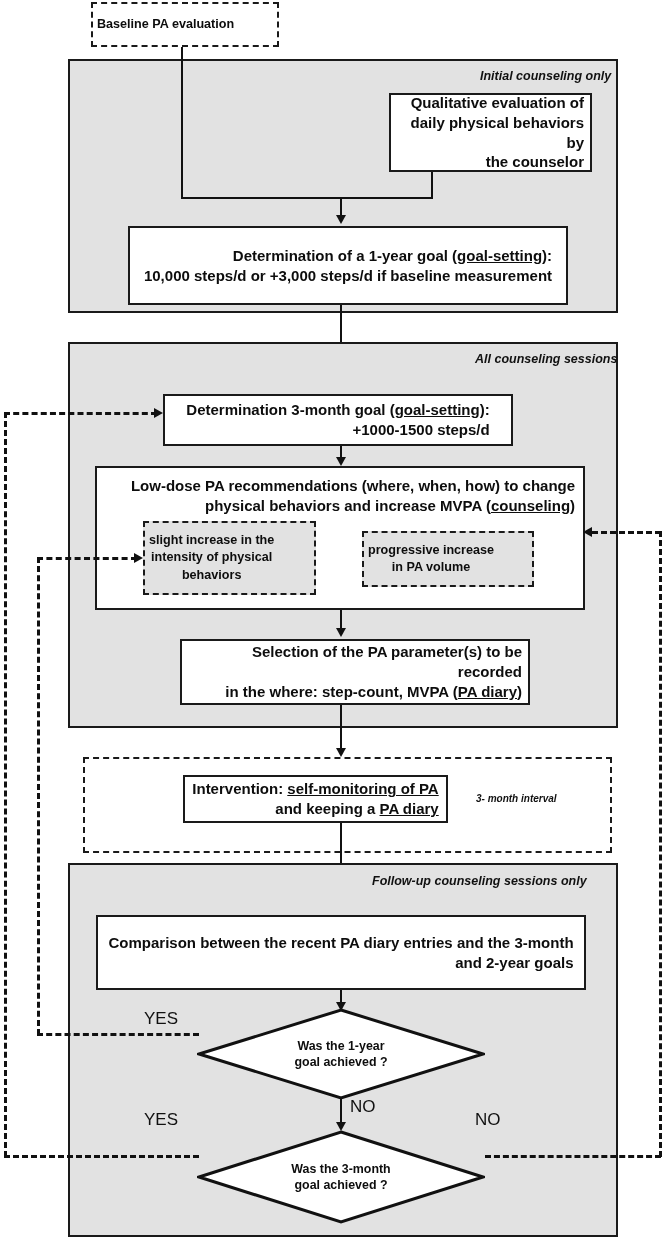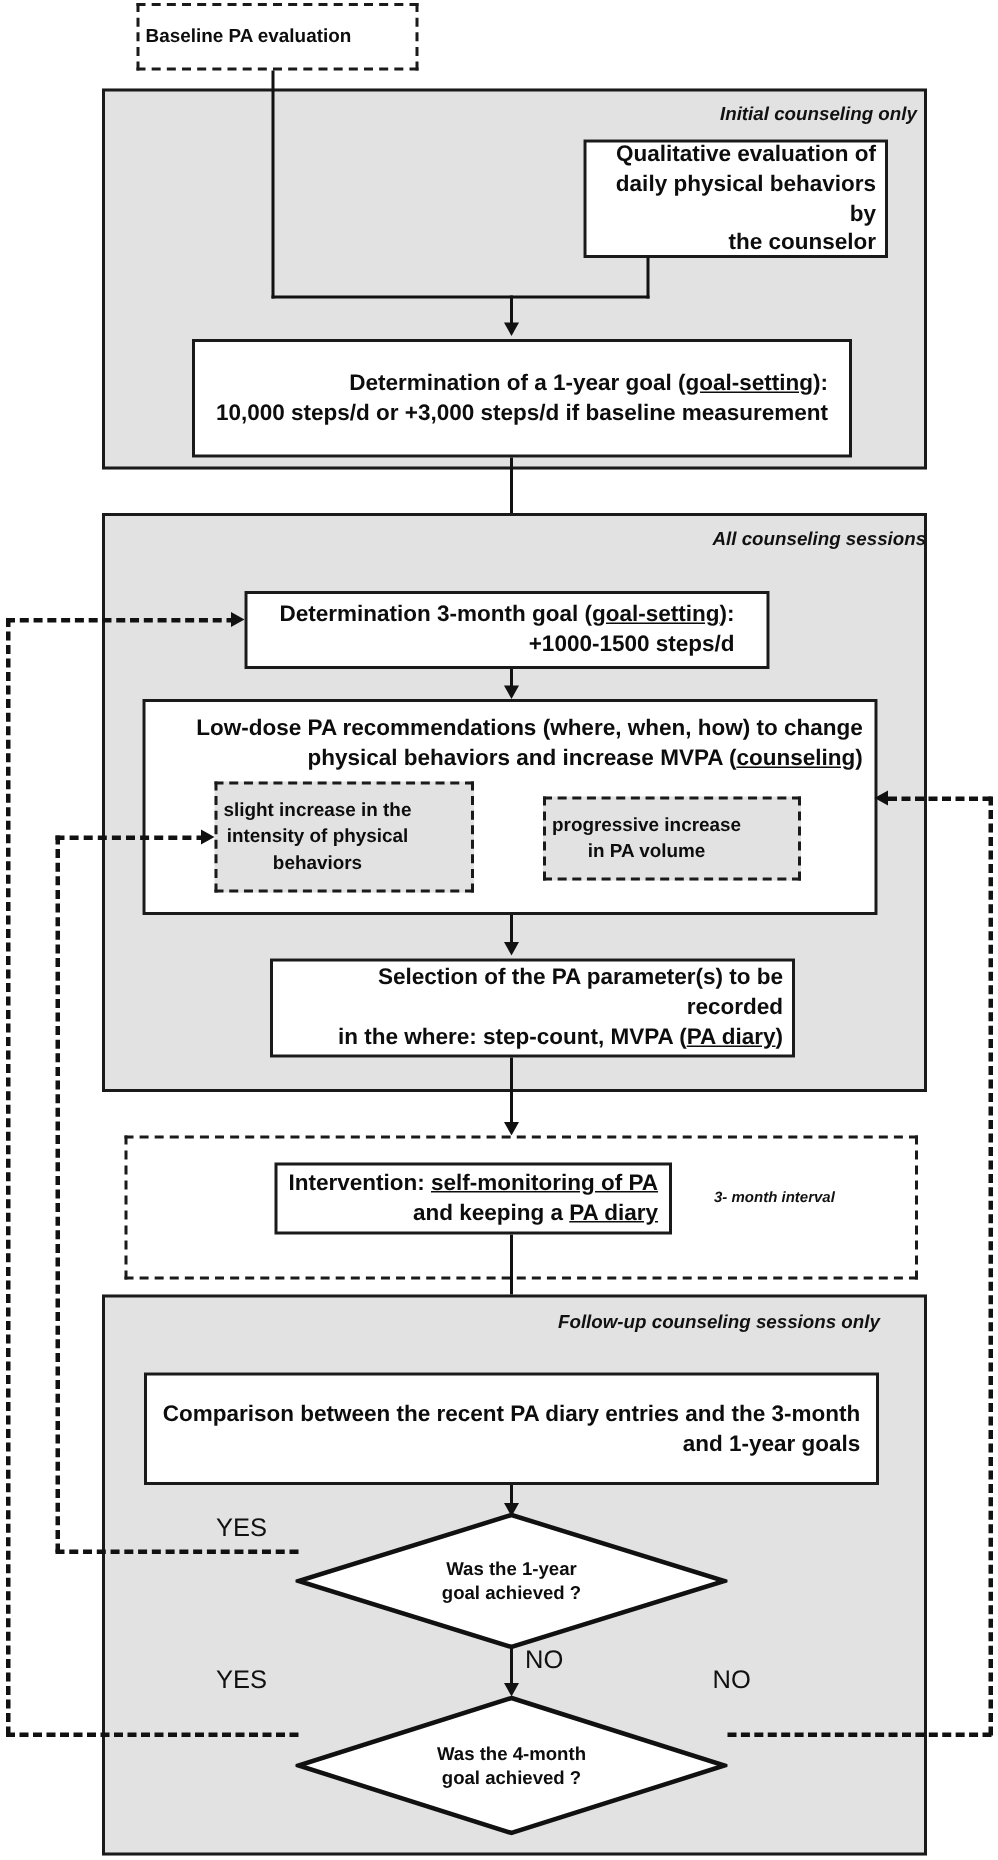--- a/index.html
+++ b/index.html
@@ -141,21 +141,21 @@
 
   <div class="vline" style="left:340px;top:823px;height:84px;"></div>
   <div class="arrowhead arrow-down" style="left:336px;top:904px;"></div>
 
   <div class="panel" style="left:68px;top:863px;width:550px;height:374px;"></div>
   <div class="panel-title" style="left:372px;top:874px;">Follow-up counseling sessions only</div>
 
   <div class="box" style="left:96px;top:915px;width:490px;height:75px;">
     <div>
       <span class="ln">Comparison between the recent PA diary entries and the 3-month</span>
-      <span class="ln">and 1-year goals</span>
+      <span class="ln">and 2-year goals</span>
     </div>
   </div>
 
   <div class="vline" style="left:340px;top:990px;height:16px;"></div>
   <div class="arrowhead arrow-down" style="left:336px;top:1002px;"></div>
 
   <div class="diamond" style="left:197px;top:1008px;width:288px;height:92px;">
     <svg width="288" height="92" viewBox="0 0 288 92">
       <polygon points="144,2 286,46 144,90 2,46" fill="#ffffff" stroke="#111111" stroke-width="3"></polygon>
     </svg>
@@ -168,21 +168,21 @@
   <div class="branchlbl" style="left:350px;top:1097px;">NO</div>
 
   <div class="vline" style="left:340px;top:1098px;height:26px;"></div>
   <div class="arrowhead arrow-down" style="left:336px;top:1122px;"></div>
 
   <div class="diamond" style="left:197px;top:1130px;width:288px;height:94px;">
     <svg width="288" height="94" viewBox="0 0 288 94">
       <polygon points="144,2 286,47 144,92 2,47" fill="#ffffff" stroke="#111111" stroke-width="3"></polygon>
     </svg>
     <div class="dtext">
-      <span>Was the 4-month</span>
+      <span>Was the 3-month</span>
       <span>goal achieved ?</span>
     </div>
   </div>
   <div class="branchlbl" style="left:144px;top:1110px;">YES</div>
   <div class="branchlbl" style="left:475px;top:1110px;">NO</div>
 
   <div class="dline-h" style="left:37px;top:1033px;width:162px;"></div>
   <div class="dline-v" style="left:37px;top:557px;height:478px;"></div>
   <div class="dline-h" style="left:37px;top:557px;width:100px;"></div>
   <div class="arrowhead arrow-right" style="left:134px;top:553px;"></div>

